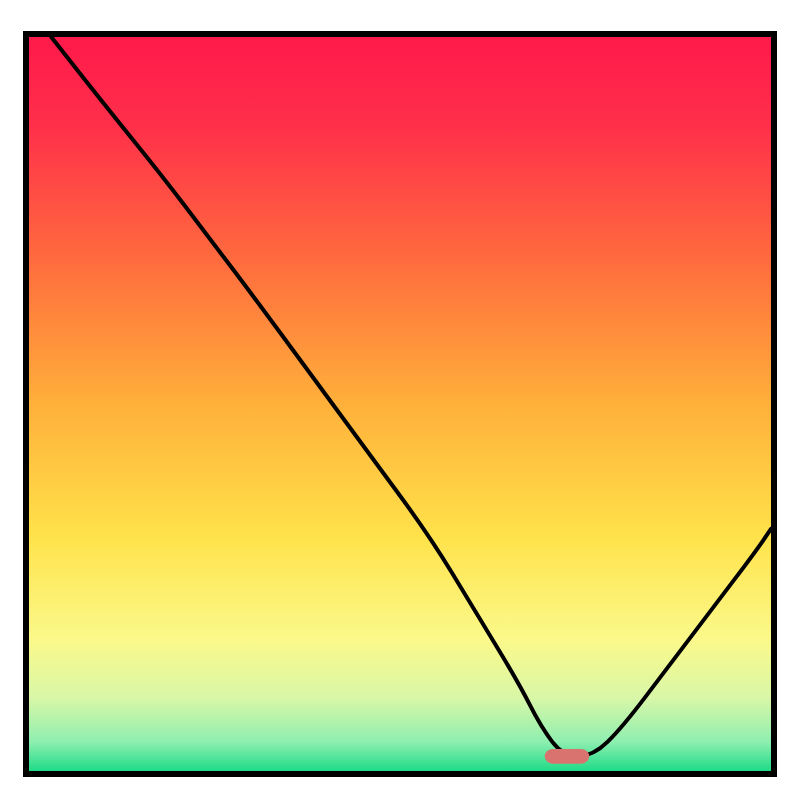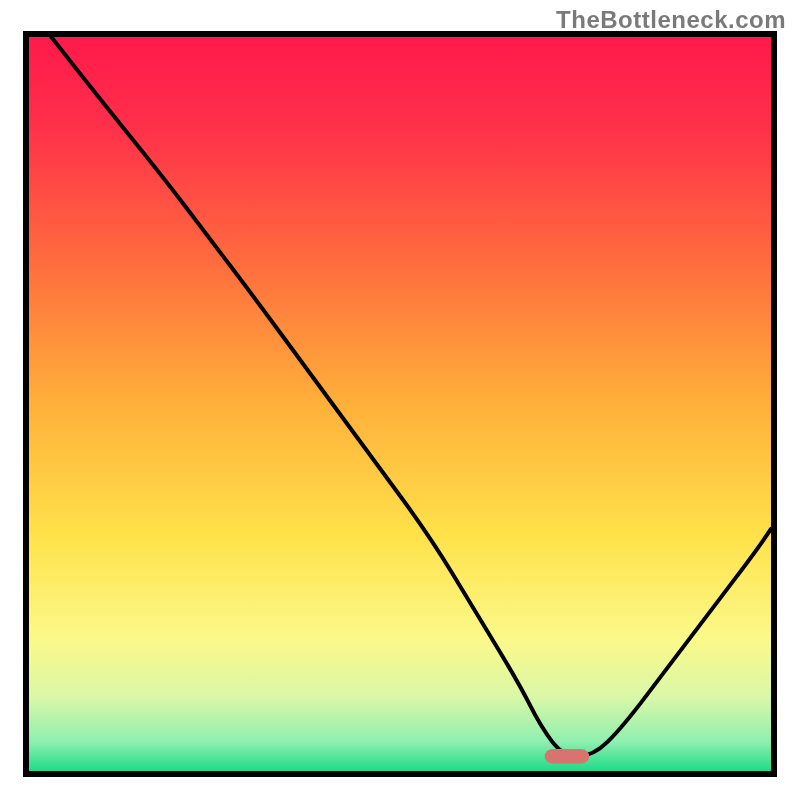--- a/index.html
+++ b/index.html
@@ -30,21 +30,20 @@
     left: 0; top: 0;
     width: 800px;
     height: 800px;
   }
 </style>
 </head>
 <body>
 
 <div class="wrap">
 
-  <div class="watermark">TheBottleneck.com</div>
 
   <svg viewBox="0 0 800 800">
     <defs>
       <linearGradient id="bg-grad" x1="0" y1="0" x2="0" y2="1">
           <stop offset="0%" stop-color="#ff1a4b"></stop>
           <stop offset="12%" stop-color="#ff2f4a"></stop>
           <stop offset="30%" stop-color="#ff6a3e"></stop>
           <stop offset="50%" stop-color="#ffb03a"></stop>
           <stop offset="68%" stop-color="#ffe24a"></stop>
           <stop offset="82%" stop-color="#fbf98a"></stop>

